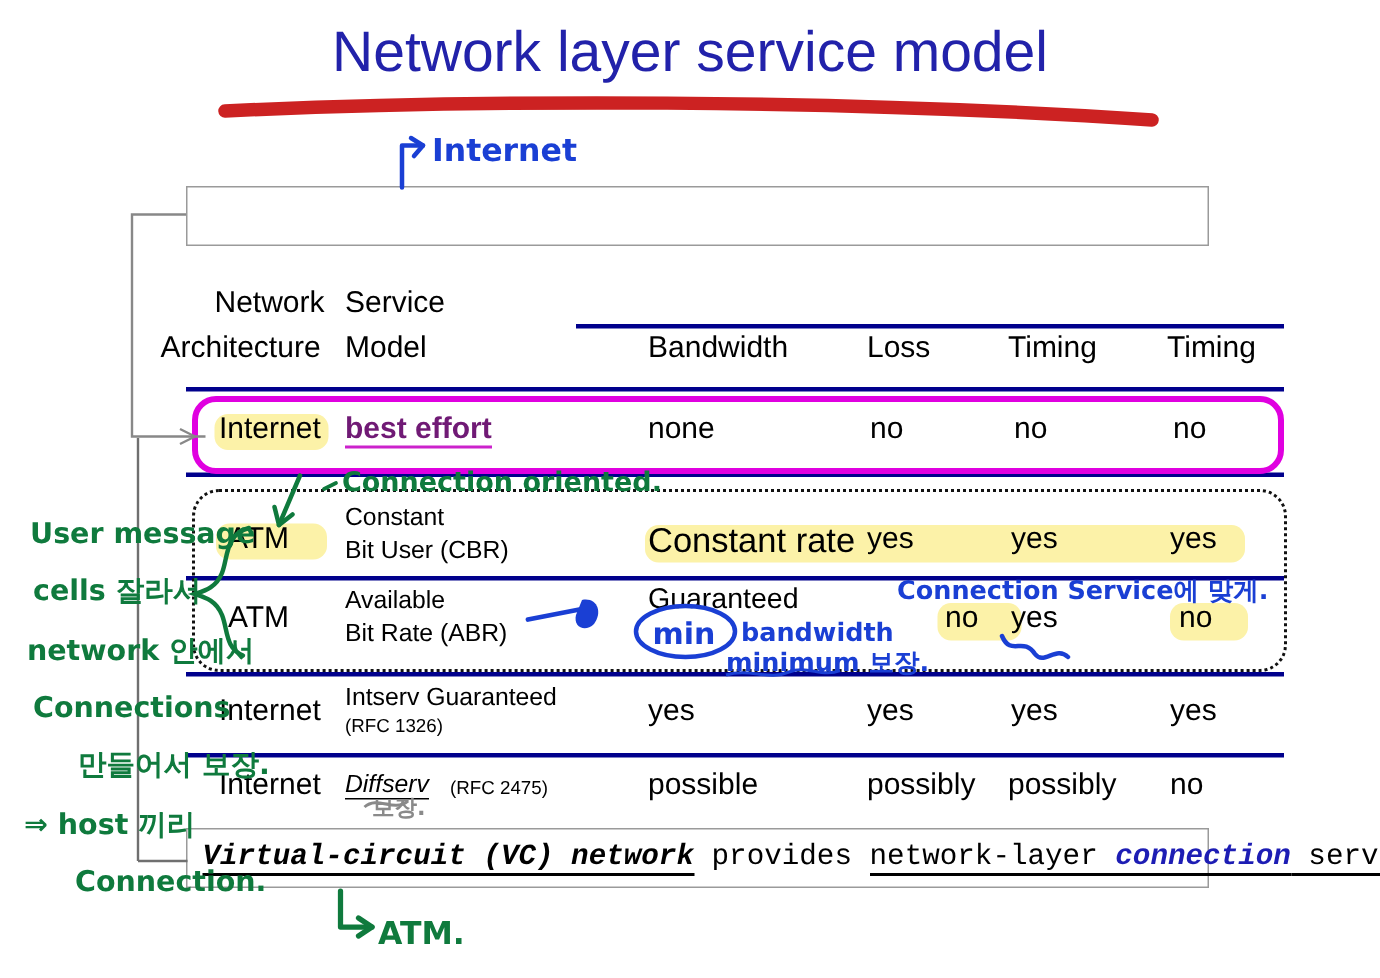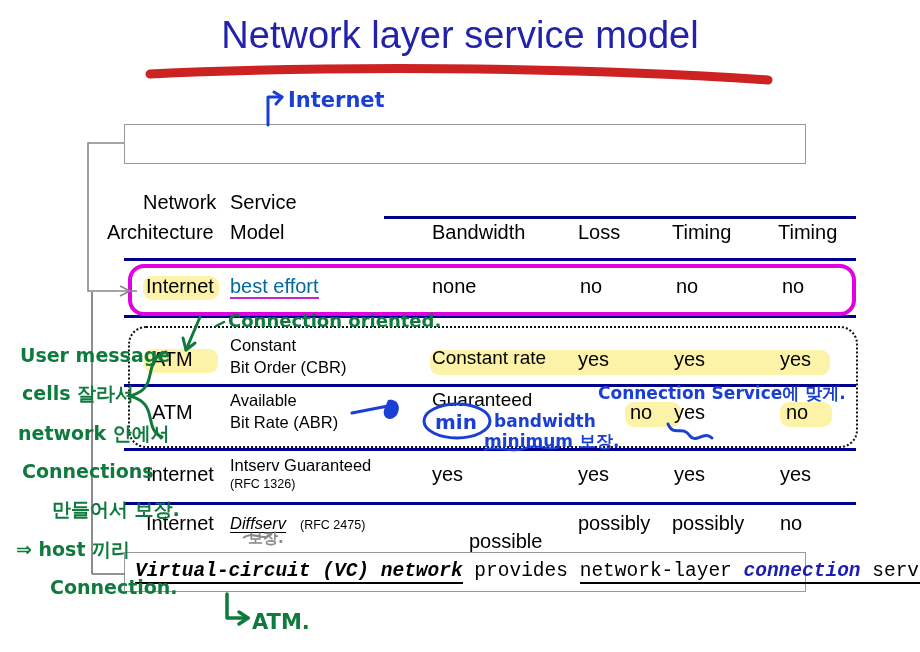--- a/index.html
+++ b/index.html
@@ -123,31 +123,31 @@
 
     <div class="rule" style="left:384px;top:216px;width:472px;"></div>
 
     <div class="cell hdr" style="left:432px;top:222px;">Bandwidth</div>
     <div class="cell hdr" style="left:578px;top:222px;">Loss</div>
     <div class="cell hdr" style="left:672px;top:222px;">Timing</div>
     <div class="cell hdr" style="left:778px;top:222px;">Timing</div>
     <div class="rule" style="left:124px;top:258px;width:732px;"></div>
 
     <div class="cell" style="left:146px;top:276px;">Internet</div>
-    <div class="cell" style="left:230px;top:276px;color:#0369a1;border-bottom:2px solid #cc22cc;">best effort</div>
+    <div class="cell" style="left:230px;top:276px;color:#701a75;border-bottom:2px solid #cc22cc;font-weight:bold;">best effort</div>
     <div class="cell" style="left:432px;top:276px;">none</div>
     <div class="cell" style="left:580px;top:276px;">no</div>
     <div class="cell" style="left:676px;top:276px;">no</div>
     <div class="cell" style="left:782px;top:276px;">no</div>
     <div class="rule" style="left:124px;top:315px;width:732px;"></div>
 
     <div class="cell" style="left:152px;top:349px;">ATM</div>
     <div class="cell small" style="left:230px;top:337px;">Constant</div>
-    <div class="cell small" style="left:230px;top:359px;">Bit Order (CBR)</div>
-    <div class="cell small" style="left:432px;top:348px;font-size:19px;">Constant rate</div>
+    <div class="cell small" style="left:230px;top:359px;">Bit User (CBR)</div>
+    <div class="cell small" style="left:432px;top:348px;font-size:23px;">Constant rate</div>
     <div class="cell" style="left:578px;top:349px;">yes</div>
     <div class="cell" style="left:674px;top:349px;">yes</div>
     <div class="cell" style="left:780px;top:349px;">yes</div>
     <div class="rule" style="left:124px;top:384px;width:732px;"></div>
 
     <div class="cell" style="left:152px;top:402px;">ATM</div>
     <div class="cell small" style="left:230px;top:392px;">Available</div>
     <div class="cell small" style="left:230px;top:414px;">Bit Rate (ABR)</div>
     <div class="cell small" style="left:432px;top:390px;font-size:19px;">Guaranteed</div>
     <div class="cell" style="left:630px;top:402px;">no</div>
@@ -160,21 +160,21 @@
     <div class="cell tiny" style="left:230px;top:478px;">(RFC 1326)</div>
     <div class="cell" style="left:432px;top:464px;">yes</div>
     <div class="cell" style="left:578px;top:464px;">yes</div>
     <div class="cell" style="left:674px;top:464px;">yes</div>
     <div class="cell" style="left:780px;top:464px;">yes</div>
     <div class="rule" style="left:124px;top:502px;width:732px;"></div>
 
     <div class="cell" style="left:146px;top:513px;">Internet</div>
     <div class="cell small" style="left:230px;top:515px;border-bottom:1.5px solid #000;font-style:italic;">Diffserv</div>
     <div class="cell tiny" style="left:300px;top:519px;">(RFC 2475)</div>
-    <div class="cell" style="left:432px;top:531px;margin-left:37px;">possible</div>
+    <div class="cell" style="left:432px;top:513px;">possible</div>
     <div class="cell" style="left:578px;top:513px;">possibly</div>
     <div class="cell" style="left:672px;top:513px;">possibly</div>
     <div class="cell" style="left:780px;top:513px;">no</div>
   </div>
 
   <div class="magbox" style="left:128px;top:264px;width:728px;height:52px;"></div>
 
   <div class="dotbox" style="left:128px;top:326px;width:730px;height:122px;"></div>
 
   <div class="stmt-box" style="left:124px;top:552px;width:682px;height:40px;"></div>

